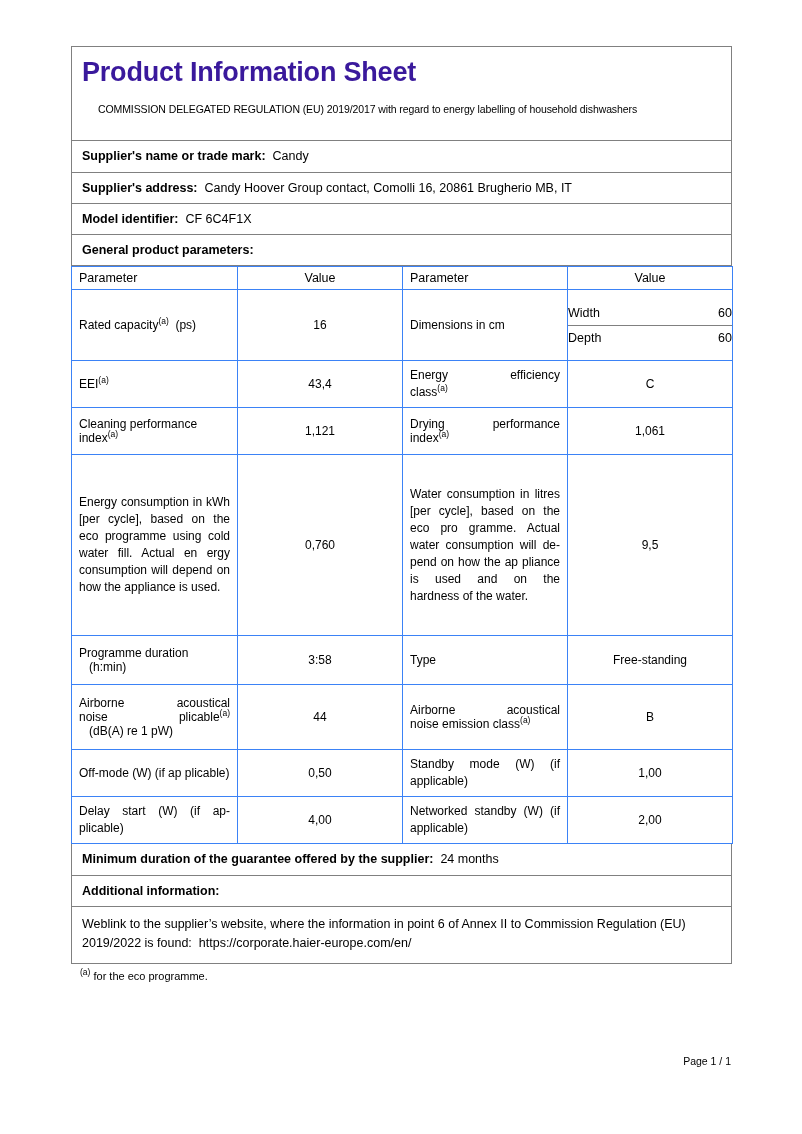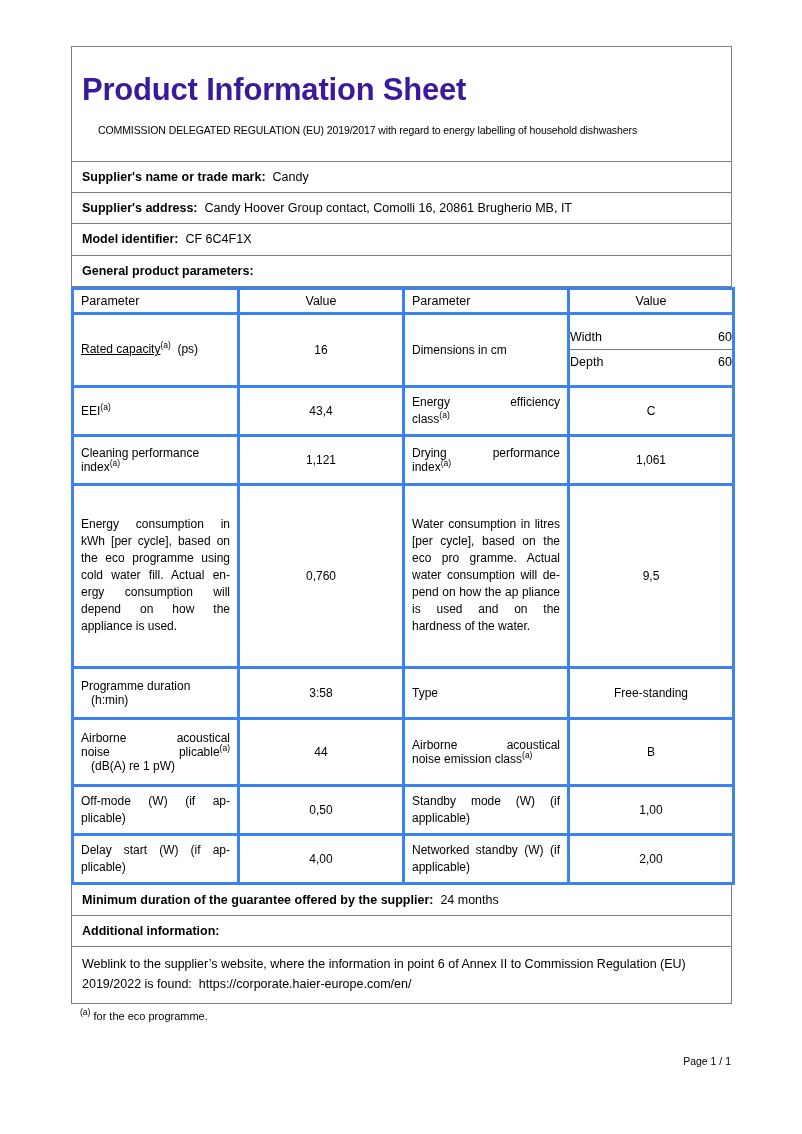--- a/index.html
+++ b/index.html
@@ -29,25 +29,25 @@
   }
 
   
   .titlebox {
     border: 1px solid #808080;
     border-bottom: 1px solid #808080;
     padding: 10px 10px 8px 10px;
   }
   .doc-title {
     color: #3a199c;
-    font-size: 31px;
+    font-size: 27px;
     font-weight: bold;
     letter-spacing: -0.2px;
     line-height: 1.12;
-    margin: 16px 0 10px 0;
+    margin: 0 0 10px 0;
   }
   .doc-subtitle {
     font-size: 10.5px;
     line-height: 1.25;
     margin: 16px;
     letter-spacing: -0.1px;
   }
 
   
   .fullrow {
@@ -66,21 +66,21 @@
   }
 
   
   table.params {
     border-collapse: collapse;
     width: 661px;
     table-layout: fixed;
     font-size: 12px;
   }
   table.params td {
-    border: 3px solid #3b82f6;
+    border: 1px solid #3b82f6;
     vertical-align: middle;
     padding: 4px 7px;
   }
   col.c1 { width: 166px; }
   col.c2 { width: 165px; }
   col.c3 { width: 165px; }
   col.c4 { width: 165px; }
 
   .hdr {
     text-align: center;
@@ -90,21 +90,21 @@
   }
   .hdr.left { text-align: left; }
   .center { text-align: center; }
   .just {
     text-align: justify;
     text-align-last: left;
     hyphens: manual;
     line-height: 1.42;
     margin-left: 12px;
   }
-  .plain { line-height: 1.42; text-decoration: underline; }
+  .plain { line-height: 1.42; }
   sup.fn {
     font-size: 8.5px;
     vertical-align: super;
     line-height: 0;
   }
 
   
   table.dims {
     border-collapse: collapse;
     width: 100%;

